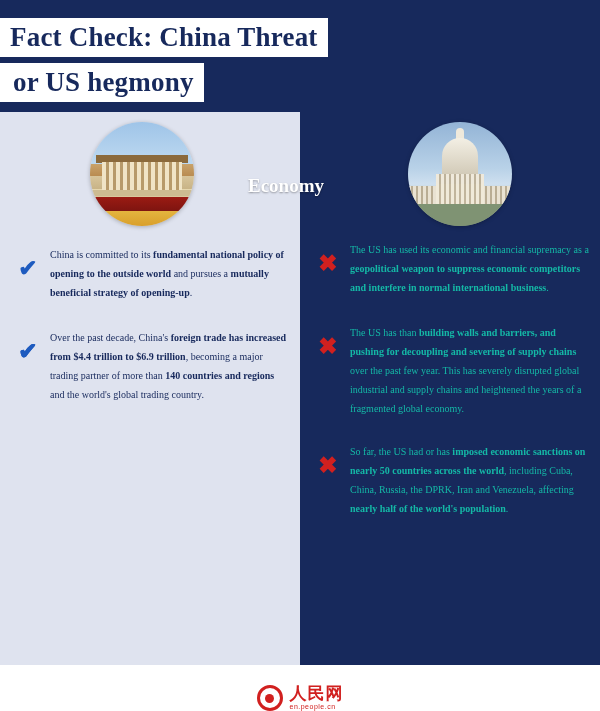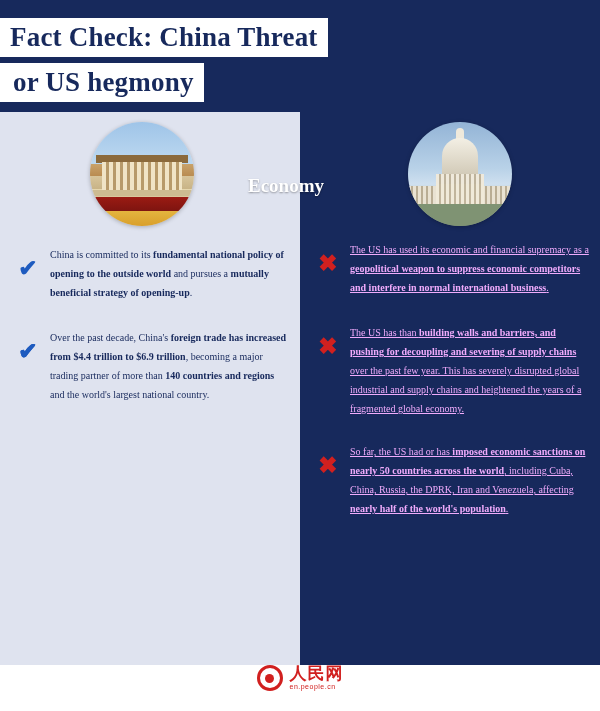--- a/index.html
+++ b/index.html
@@ -186,38 +186,38 @@
     font-weight: bold;
   }
   .mark.check { color: #1e5bbf; }
   .mark.cross { color: #d1201f; }
   .ptext {
     font-family: "Liberation Serif", serif;
     font-size: 10px;
     line-height: 19px;
   }
   .col.left .ptext { color: #17295c; }
-  .col.right .ptext { color: #f0abfc; text-decoration: underline; }
+  .col.right .ptext { color: #14b8a6; }
   .ptext b { font-weight: bold; }
 
   
   .col.left .point:nth-child(1) { margin-bottom: 26px; }
   .col.left .point:nth-child(2) { margin-bottom: 22px; }
   .col.right { top: 240px; }
   .col.right .point:nth-child(1) { margin-bottom: 26px; }
   .col.right .point:nth-child(2) { margin-bottom: 24px; }
 
   
   .footer {
     position: absolute;
     left: 0; bottom: 0;
     width: 600px; height: 46px;
     background: #ffffff;
     display: flex;
-    align-items: flex-start;
+    align-items: flex-end;
     justify-content: center;
   }
   .logo-row {
     display: flex;
     align-items: center;
     gap: 7px;
   }
   .logo-mark {
     width: 26px; height: 26px;
     border-radius: 50%;
@@ -292,21 +292,21 @@
   <div class="col left" id="col-left">
       <div class="point">
         <span class="mark check">✔</span>
         <div class="ptext"><span>China is committed to its </span><b>fundamental national policy of opening to the outside world</b><span> and pursues a </span><b>mutually beneficial strategy of opening-up</b><span>.</span></div>
       </div>
       <div class="point">
         <span class="mark check">✔</span>
       </div>
       <div class="point">
         <span class="mark check">✔</span>
-        <div class="ptext"><span>Over the past decade, China's </span><b>foreign trade has increased from $4.4 trillion to $6.9 trillion</b><span>, becoming a major trading partner of more than </span><b>140 countries and regions</b><span> and the world's largest national country.</span></div>
+        <div class="ptext"><span>Over the past decade, China's </span><b>foreign trade has increased from $4.4 trillion to $6.9 trillion</b><span>, becoming a major trading partner of more than </span><b>140 countries and regions</b><span> and the world's global trading country.</span></div>
       </div>
     </div>
   <div class="col right" id="col-right">
       <div class="point">
         <span class="mark cross">✖</span>
         <div class="ptext"><span>The US has used its economic and financial supremacy as a </span><b>geopolitical weapon to suppress economic competitors and interfere in normal international business</b><span>.</span></div>
       </div>
       <div class="point">
         <span class="mark cross">✖</span>
         <div class="ptext"><span>The US  has than </span><b>building walls and barriers, and pushing for decoupling and severing of supply chains</b><span> over the past few year. This has severely disrupted global industrial and supply chains and heightened the years of a fragmented global economy.</span></div>

